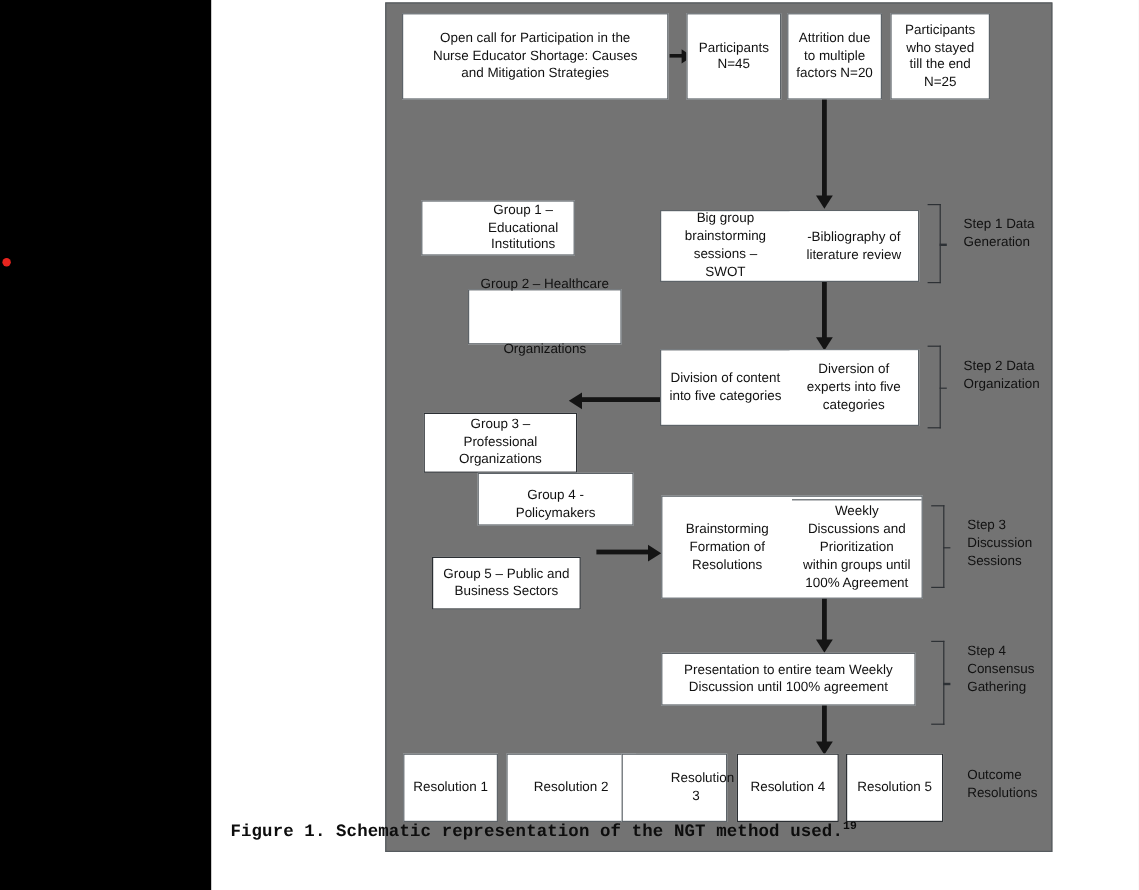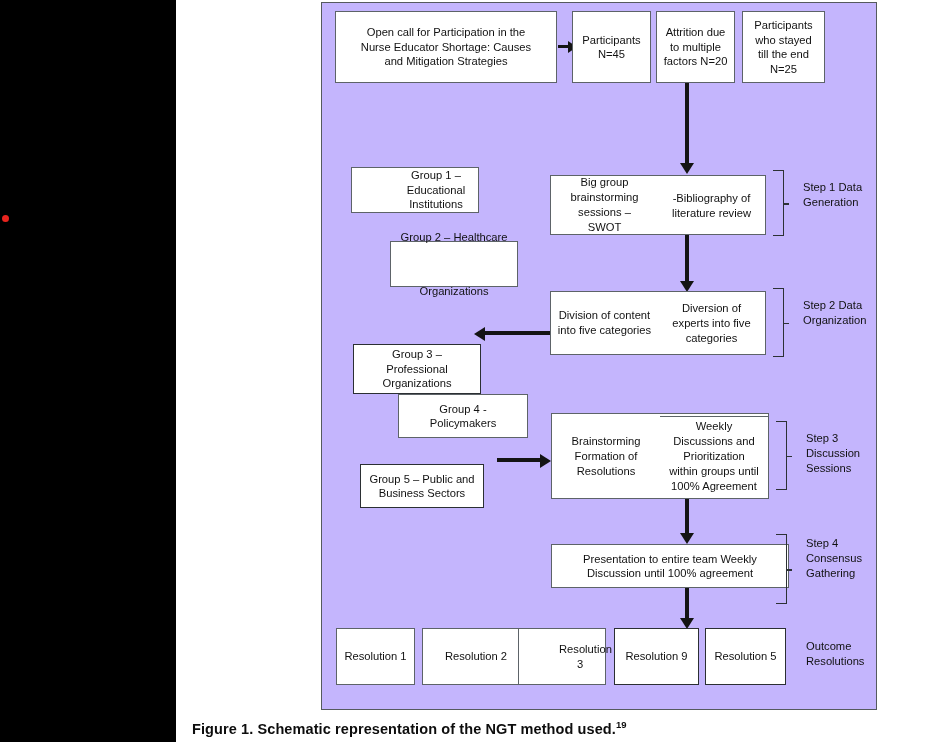--- a/index.html
+++ b/index.html
@@ -3,24 +3,24 @@
 <meta charset="utf-8">
 <style>
   html,body{margin:0;padding:0;background:#ffffff;}
   body{width:949px;height:742px;position:relative;overflow:hidden;
        font-family:"Liberation Sans",sans-serif;color:#000;}
 
   .blackbar{position:absolute;left:0;top:0;width:176px;height:742px;background:#000000;}
   .reddot{position:absolute;left:2px;top:215px;width:7px;height:7px;background:#e8241e;border-radius:50%;}
 
   .figframe{position:absolute;left:321px;top:2px;width:556px;height:708px;
-            border:1.5px solid #555a5e;background:#c4b5fd;box-sizing:border-box;}
-
-  .caption{position:absolute;left:192px;top:719px;width:740px;
-           font-family:Liberation Sans, sans-serif;font-weight:bold;font-size:14.5px;
+            border:1.5px solid #555a5e;background:#737373;box-sizing:border-box;}
+
+  .caption{position:absolute;left:192px;top:683px;width:740px;
+           font-family:Liberation Mono, monospace;font-weight:bold;font-size:14.5px;
            color:#0d0d0d;letter-spacing:.1px;white-space:nowrap;}
   .caption sup{font-size:9.5px;vertical-align:super;font-weight:bold;}
 
   
   .node{position:absolute;box-sizing:border-box;border:1px solid #5d6368;background:#fff;
         display:flex;flex-direction:column;align-items:center;justify-content:center;
         text-align:center;font-size:11.2px;line-height:14.5px;color:#111;padding:2px 4px;}
   .node .ln{display:block;width:100%;}
   .node.dark{border-color:#2b2f33;}
 
@@ -141,21 +141,21 @@
 
   <div class="harrow" style="left:161px;top:328px;width:67px;"></div>
   <div class="hhead-l" style="left:152px;top:323.5px;"></div>
 
   <div class="node dark" style="left:31px;top:313px;width:128px;height:50px;margin-top:28px;">
     <span class="ln">Group 3 –</span>
     <span class="ln">Professional</span>
     <span class="ln">Organizations</span>
   </div>
 
-  <div class="node" style="left:76px;top:391px;width:130px;height:44px;">
+  <div class="node" style="left:76px;top:391px;width:130px;height:44px;justify-content:flex-end;">
     <span class="ln">Group 4 -</span>
     <span class="ln">Policymakers</span>
   </div>
 
   <div class="node dark" style="left:38px;top:461px;width:124px;height:44px;">
     <span class="ln">Group 5 – Public and</span>
     <span class="ln">Business Sectors</span>
   </div>
 
   <div class="harrow" style="left:175px;top:455px;width:44px;"></div>
@@ -176,21 +176,21 @@
   </div>
   <div class="steplabel" style="left:484px;top:428px;">
     <span class="ln">Step 3</span>
     <span class="ln">Discussion</span>
     <span class="ln">Sessions</span>
   </div>
 
   <div class="varrow" style="left:363px;top:496px;height:38px;"></div>
   <div class="vhead" style="left:357.5px;top:530px;"></div>
 
-  <div class="node" style="left:229px;top:541px;width:238px;height:44px;">
+  <div class="node" style="left:229px;top:541px;width:212px;height:44px;">
     <span class="ln">Presentation to entire team Weekly</span>
     <span class="ln">Discussion until 100% agreement</span>
   </div>
   <div class="bracket" style="left:454px;top:531px;height:70px;">
     <span class="tick"></span>
   </div>
   <div class="steplabel" style="left:484px;top:533px;">
     <span class="ln">Step 4</span>
     <span class="ln">Consensus</span>
     <span class="ln">Gathering</span>
@@ -202,21 +202,21 @@
   <div class="node" style="left:14px;top:625px;width:79px;height:57px;">
     <span class="ln">Resolution 1</span>
   </div>
   <div class="node" style="left:100px;top:625px;width:108px;height:57px;">
     <span class="ln">Resolution 2</span>
   </div>
   <div class="node" style="left:196px;top:625px;width:88px;height:57px;padding-left:40px;">
     <span class="ln">Resolution 3</span>
   </div>
   <div class="node dark" style="left:292px;top:625px;width:85px;height:57px;">
-    <span class="ln">Resolution 9</span>
+    <span class="ln">Resolution 4</span>
   </div>
   <div class="node dark" style="left:383px;top:625px;width:81px;height:57px;">
     <span class="ln">Resolution 5</span>
   </div>
   <div class="steplabel" style="left:484px;top:636px;">
     <span class="ln">Outcome</span>
     <span class="ln">Resolutions</span>
   </div>
 
 </div>

